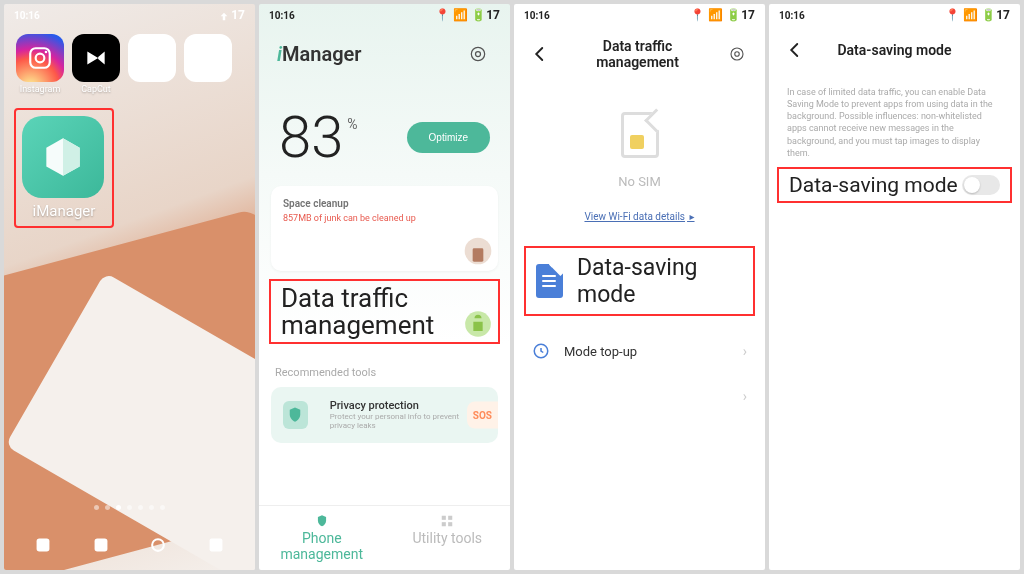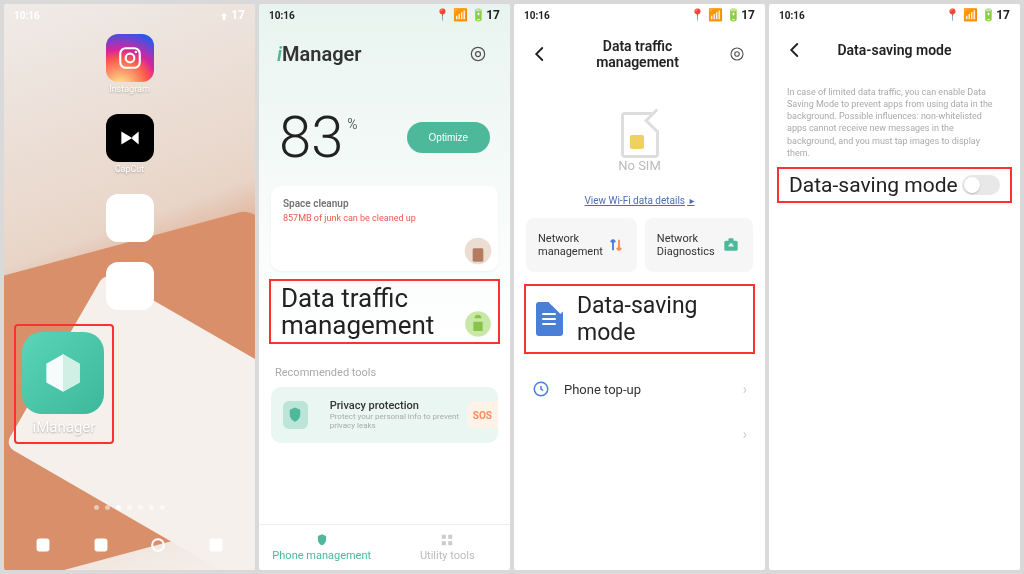--- a/index.html
+++ b/index.html
@@ -10,21 +10,21 @@
 .status-bar.light { color: #fff; }
 .status-right { display: flex; align-items: flex-end; gap: 2px; font-size: 12px; }
 .status-right svg { width: 10px; height: 10px; }
 
 
 .home { background: linear-gradient(160deg, #f0ebe8 0%, #e8d5c8 40%, #d9906a 55%, #e8d5c8 70%, #f5f0ec 100%); position: relative; }
 .home-wallpaper { position: absolute; inset: 0; overflow: hidden; }
 .home-shape1 { position: absolute; width: 400px; height: 300px; background: #d9906a; transform: rotate(-15deg); left: -100px; top: 250px; border-radius: 20px; }
 .home-shape2 { position: absolute; width: 300px; height: 200px; background: #f5f0ec; transform: rotate(30deg); right: -80px; top: 330px; border-radius: 10px; }
 .home-content { position: relative; z-index: 2; display: flex; flex-direction: column; height: 100%; }
-.app-row { display: flex; gap: 20px; padding: 8px 12px; flex-direction: column; }
+.app-row { display: flex; gap: 8px; padding: 8px 12px; }
 .app-icon { width: 48px; height: 48px; border-radius: 12px; display: flex; align-items: center; justify-content: center; flex-direction: column; }
 .app-slot { display: flex; flex-direction: column; align-items: center; gap: 2px; }
 .app-label { font-size: 9px; color: #fff; text-shadow: 0 1px 2px rgba(0,0,0,0.3); }
 .instagram { background: radial-gradient(circle at 30% 110%, #fdf497 0%, #fd5949 45%, #d6249f 60%, #285AEB 90%); }
 .capcut { background: #000; }
 .white-box { background: #fff; }
 .imanager-box { border: 2px solid #ff3030; padding: 6px; border-radius: 4px; margin: 6px 10px; width: 100px; }
 .imanager-icon { width: 82px; height: 82px; background: linear-gradient(135deg, #5bd4b8, #3cb89a); border-radius: 20px; display: flex; align-items: center; justify-content: center; }
 .imanager-label { font-size: 15px; color: #fff; text-align: center; margin-top: 4px; text-shadow: 0 1px 2px rgba(0,0,0,0.3); }
 .page-dots { display: flex; justify-content: center; gap: 6px; margin-top: auto; margin-bottom: 10px; }
@@ -53,33 +53,33 @@
 .data-traffic-box { border: 2px solid #ff3030; margin: 8px 10px; padding: 4px 10px 2px; position: relative; }
 .data-traffic-text { font-size: 26px; color: #222; line-height: 1.05; }
 .dt-icon { position: absolute; right: 6px; bottom: 4px; width: 28px; height: 28px; }
 .rec-title { font-size: 11px; color: #aaa; padding: 14px 16px 8px; }
 .rec-card { background: #eaf6f2; margin: 0 12px; border-radius: 10px; padding: 12px; display: flex; align-items: center; gap: 22px; position: relative; }
 .rec-icon { width: 28px; height: 28px; background: #bce5d8; border-radius: 6px; display: flex; align-items: center; justify-content: center; }
 .rec-info .t { font-size: 11px; color: #333; font-weight: 500; }
 .rec-info .s { font-size: 8px; color: #aaa; line-height: 1.2; }
 .sos { position: absolute; right: 0; top: 50%; transform: translateY(-50%); background: #fff2e8; color: #ff8c5a; font-size: 10px; font-weight: 700; padding: 8px 6px; border-radius: 8px 0 0 8px; }
 .bottom-tabs { display: flex; border-top: 1px solid #eee; margin-top: auto; }
-.tab { flex: 1; text-align: center; padding: 8px 0; font-size: 11px; color: #bbb; }
+.tab { flex: 1; text-align: center; padding: 8px 0; font-size: 14px; color: #bbb; }
 .tab.active { color: #4db89a; }
 .tab-ic { display: block; margin: 0 auto 2px; }
 
 
 .dtm-header { display: flex; align-items: center; padding: 12px 14px; gap: 10px; }
 .back-btn { width: 24px; height: 24px; display: flex; align-items: center; justify-content: center; }
 .dtm-title { flex: 1; text-align: center; font-size: 14px; font-weight: 600; color: #222; }
 .sim-area { display: flex; flex-direction: column; align-items: center; padding: 30px 0 10px; }
 .sim-icon { width: 38px; height: 46px; border: 3px solid #ddd; border-radius: 4px; position: relative; }
 .sim-icon::before { content: ''; position: absolute; right: -3px; top: -3px; width: 14px; height: 14px; background: #fff; border-left: 3px solid #ddd; border-bottom: 3px solid #ddd; transform: rotate(45deg) translate(4px,-4px); }
 .sim-icon::after { content: ''; position: absolute; left: 6px; bottom: 6px; width: 14px; height: 14px; background: #f0d060; border-radius: 2px; }
-.sim-label { font-size: 13px; color: #bbb; margin-top: 0; text-align: right; }
+.sim-label { font-size: 13px; color: #bbb; margin-top: 16px; text-align: right; }
 .wifi-link { text-align: center; font-size: 10px; color: #4a6fb5; text-decoration: underline; padding: 12px 0; }
 .wifi-link .arr { text-decoration: none; margin-left: 2px; }
 .tiles-row { display: flex; gap: 8px; padding: 0 12px; }
 .tile { flex: 1; background: #f6f6f6; border-radius: 8px; padding: 14px 12px; display: flex; align-items: center; justify-content: space-between; }
 .tile-label { font-size: 11px; color: #333; line-height: 1.2; max-width: 70px; }
 .tile-ic { width: 22px; height: 22px; border-radius: 4px; display: flex; align-items: center; justify-content: center; }
 .dsm-box { border: 2px solid #ff3030; margin: 12px 10px; padding: 6px 10px; display: flex; align-items: center; gap: 14px; }
 .dsm-ic { width: 30px; height: 34px; background: #4a7fd8; border-radius: 3px; position: relative; display: flex; align-items: center; justify-content: center; flex-direction: column; gap: 3px; }
 .dsm-ic::before { content: ''; position: absolute; top: -4px; right: -4px; width: 12px; height: 12px; background: #fff; border-left: 4px solid #fff; transform: rotate(45deg); }
 .dsm-ic .line { width: 14px; height: 2px; background: #fff; border-radius: 1px; }
@@ -269,55 +269,34 @@
           <circle cx="12" cy="12" r="8" fill="none" stroke="#555" stroke-width="1.5"></circle>
           <circle cx="12" cy="12" r="3" fill="none" stroke="#555" stroke-width="1.5"></circle>
         </svg>
       </div>
   </div>
   <div class="sim-area">
     <div class="sim-icon"></div>
     <div class="sim-label">No SIM</div>
   </div>
   <div class="wifi-link"><span>View Wi-Fi data details</span><span class="arr"> ▸</span></div>
-  <div class="tiles-row">
-    <div class="tile">
-      <span class="tile-label">Network management</span>
-      <span class="tile-ic">
-          <svg width="18" height="18" viewBox="0 0 24 24">
-            <path d="M8 5v14M8 5l-3 3M8 5l3 3" stroke="#4a7fd8" stroke-width="2.5" fill="none"></path>
-            <path d="M16 19V5M16 19l-3-3M16 19l3-3" stroke="#ff8c5a" stroke-width="2.5" fill="none"></path>
-          </svg>
-        </span>
-    </div>
-    <div class="tile">
-      <span class="tile-label">Network Diagnostics</span>
-      <span class="tile-ic">
-          <svg width="20" height="20" viewBox="0 0 24 24">
-            <rect x="4" y="7" width="16" height="12" rx="2" fill="#4db89a"></rect>
-            <rect x="9" y="4" width="6" height="4" rx="1" fill="#4db89a"></rect>
-            <path d="M9 13h2v-2h2v2h2" stroke="#fff" stroke-width="1.5" fill="none"></path>
-          </svg>
-        </span>
-    </div>
-  </div>
   <div class="dsm-box">
     <div class="dsm-ic">
         <span class="line"></span>
         <span class="line"></span>
         <span class="line"></span>
       </div>
     <div class="dsm-text">Data-saving mode</div>
   </div>
   <div class="list-item">
     <svg class="li-icon" viewBox="0 0 24 24">
         <circle cx="12" cy="12" r="9" fill="none" stroke="#4a7fd8" stroke-width="2"></circle>
         <path d="M12 8v4l3 2" stroke="#4a7fd8" stroke-width="2" fill="none"></path>
       </svg>
-    <span class="li-label">Phone top-up</span>
+    <span class="li-label">Mode top-up</span>
     <span class="li-chev">›</span>
   </div>
   <div class="list-item">
     <span style="width:18px"></span>
       <span class="li-label"></span>
     <span class="li-chev">›</span>
   </div>
 </div>
 
 <div class="screen">

